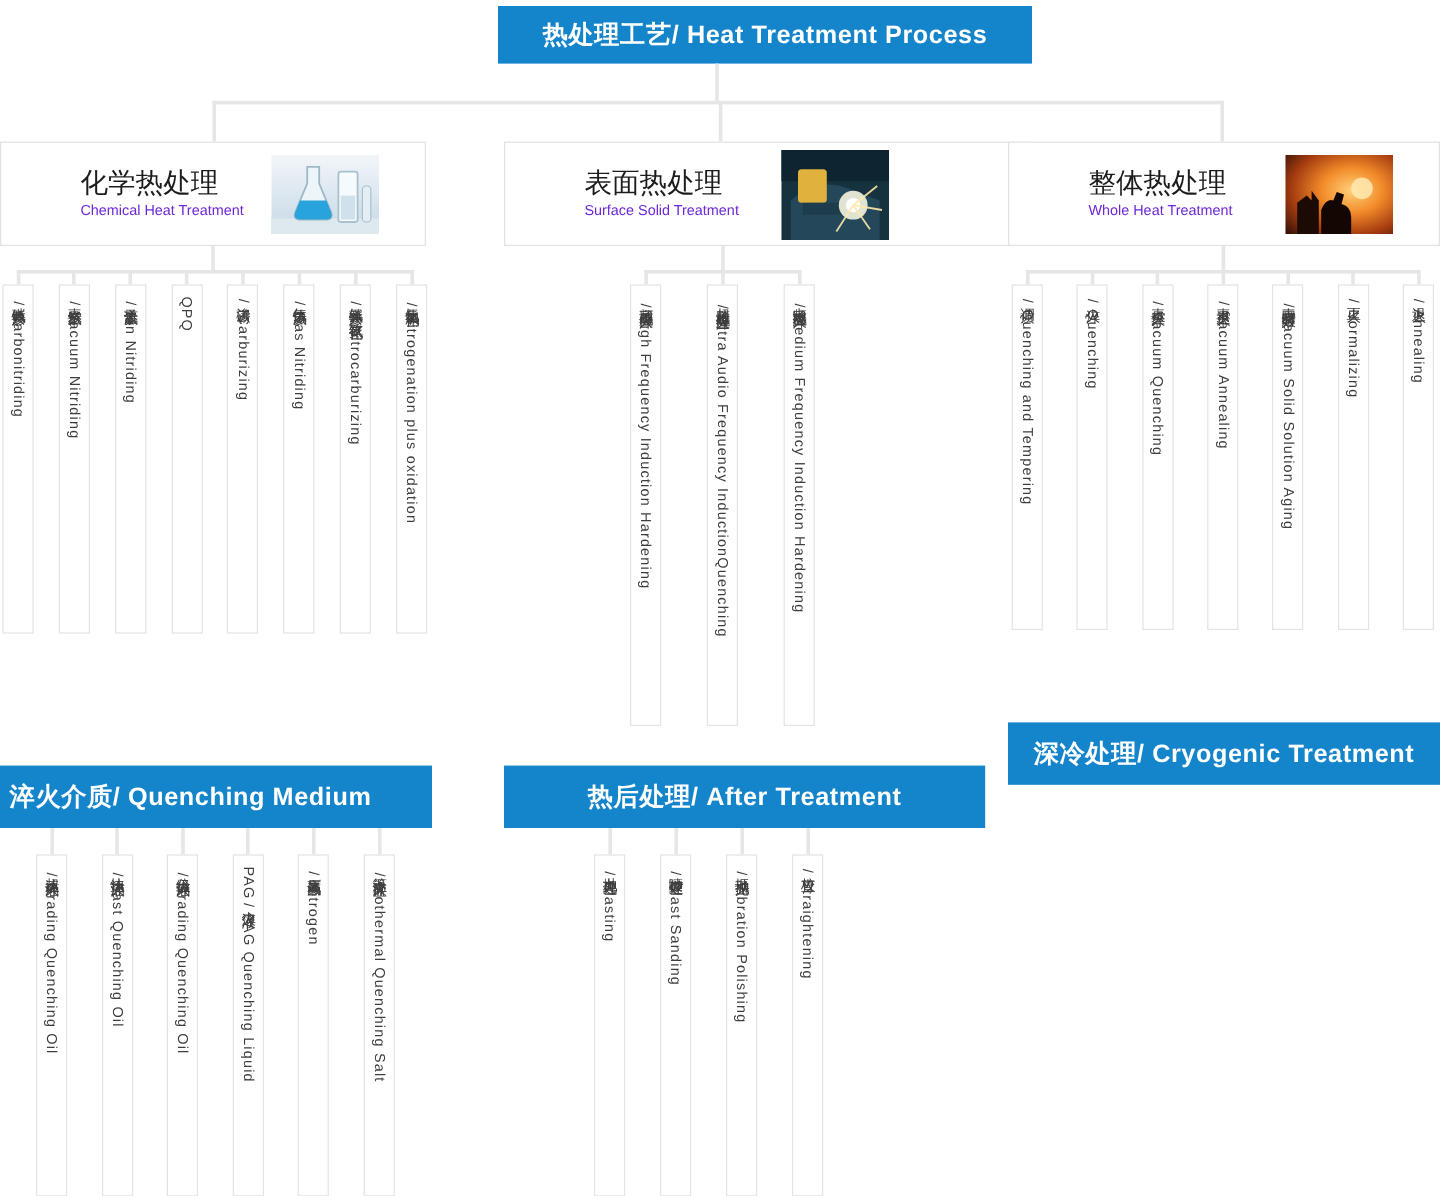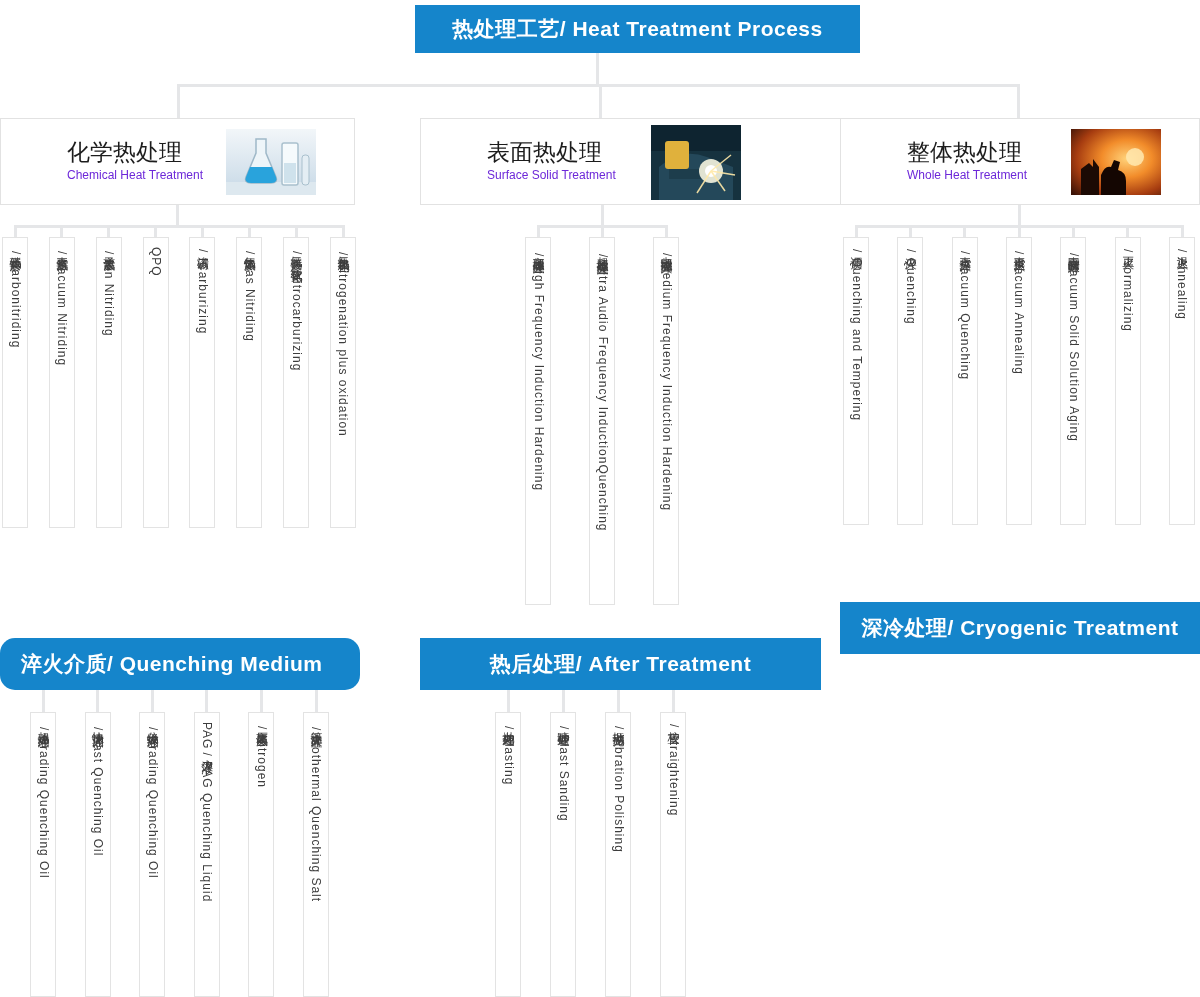--- a/index.html
+++ b/index.html
@@ -8,21 +8,21 @@
   .canvas { position:relative; width:1200px; height:997px; background:#ffffff; overflow:hidden; }
 
   .line { position:absolute; background:#e5e6e8; }
 
   .bheader {
     position:absolute; height:48px; background:#1585cb; color:#ffffff;
     display:flex; align-items:center; justify-content:center;
     font-size:21px; font-weight:bold; letter-spacing:0.5px;
   }
   .bheader.tall { height:52px; }
-  .bheader.left-align { justify-content:flex-start; padding-left:21px;border-radius:15px; }
+  .bheader.left-align { justify-content:flex-start; padding-left:8px; }
 
   .catbox {
     position:absolute; top:118px; height:87px; background:#ffffff;
     border:1px solid #e2e2e2;
   }
   .cat-text { position:absolute; left:66px; top:19px; }
   .cat-title { font-size:23px; color:#1c1c1c; line-height:28px; }
   .cat-sub { font-size:12px; color:#6d28d9; line-height:18px; }
   .cat-img { position:absolute; top:10px; left:225px; width:90px; height:66px; overflow:hidden; }
   .cat-img.big { top:6px; height:75px; left:230px; }

